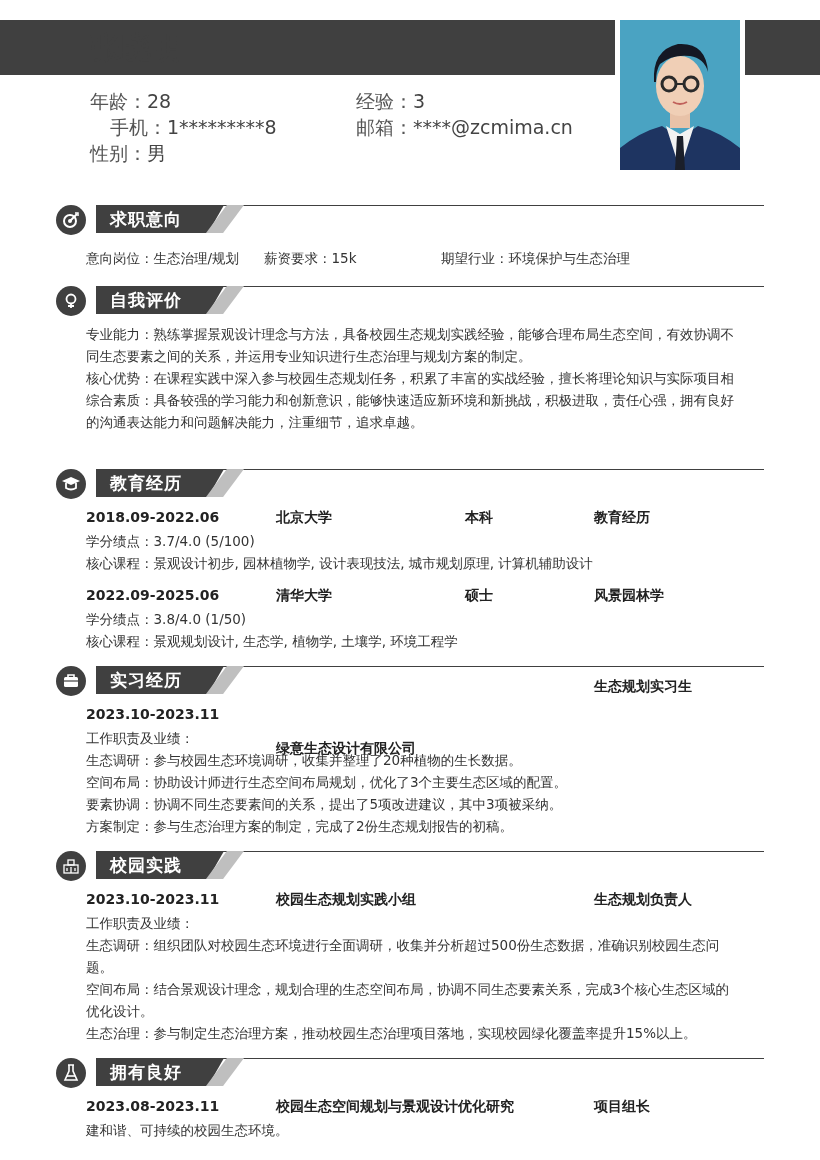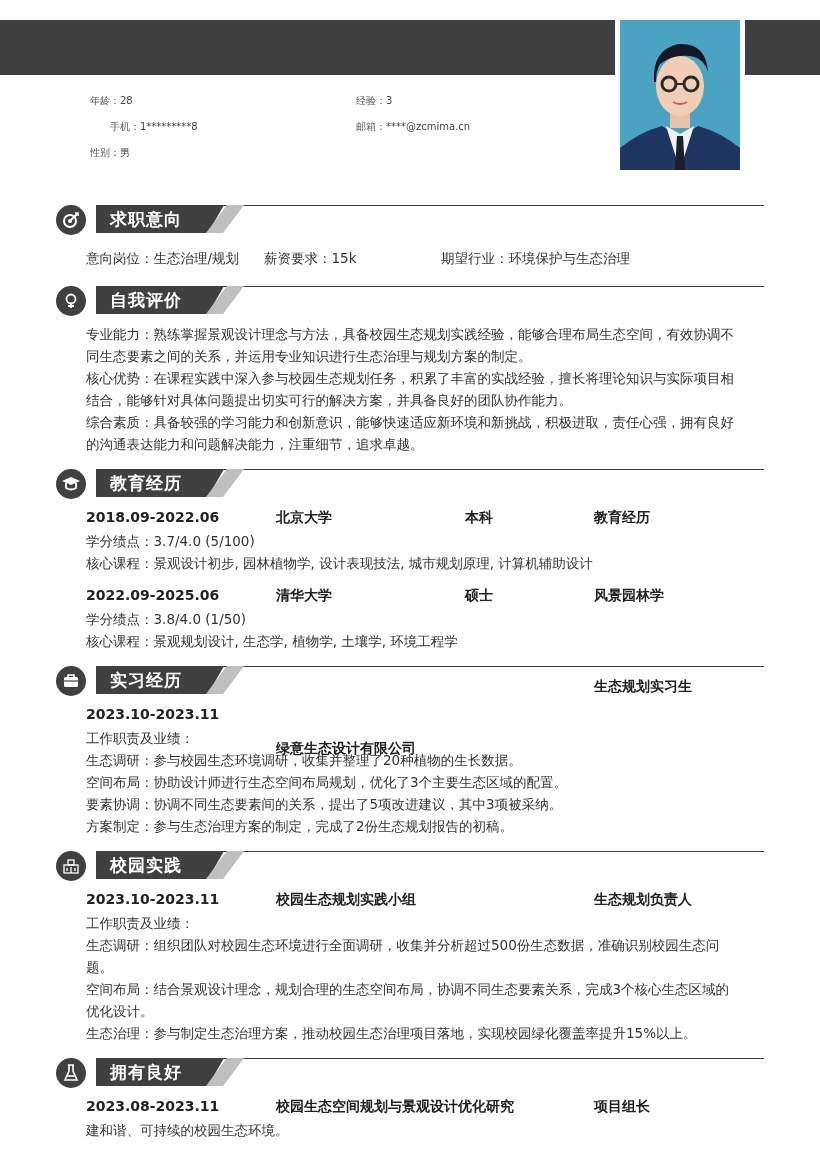--- a/index.html
+++ b/index.html
@@ -5,21 +5,21 @@
   * { box-sizing: border-box; margin: 0; padding: 0; }
   html, body { width: 820px; height: 1160px; background: #ffffff; overflow: hidden; }
   body { font-family: "DejaVu Sans", "Liberation Sans", sans-serif; color: #333333; position: relative; }
 
   .header-bar { position: absolute; left: 0; top: 20px; width: 615px; height: 55px; background: #404040; }
   .header-bar-right { position: absolute; left: 745px; top: 20px; width: 75px; height: 55px; background: #404040; }
   .name { position: absolute; left: 90px; top: 28px; font-size: 30px; font-weight: bold; color: #404040; letter-spacing: 1px; line-height: 40px; }
 
   .photo { position: absolute; left: 620px; top: 20px; width: 120px; height: 150px; background: #4aa3c2; overflow: hidden; }
 
-  .info { position: absolute; font-size: 10px; color: #444; line-height: 20px; }
+  .info { position: absolute; font-size: 19px; color: #444; line-height: 20px; }
   .info .lbl { color: #555; }
 
   .section { position: absolute; left: 56px; width: 708px; }
   .sec-rule { position: absolute; left: 40px; right: 0; top: 0; height: 1px; background: #404040; }
   .sec-icon { position: absolute; left: 0; top: 0; width: 30px; height: 30px; border-radius: 50%; background: #404040; display: flex; align-items: center; justify-content: center; }
   .sec-plate { position: absolute; left: 40px; top: 0; height: 28px; width: 110px; background: #404040; }
   .sec-plate-slant { position: absolute; left: 140px; top: 0; height: 28px; width: 40px; background: #404040; clip-path: polygon(0 0, 70% 0, 30% 100%, 0 100%); }
   .sec-plate-gray { position: absolute; left: 150px; top: 0; height: 28px; width: 38px; background: #bfbfbf; clip-path: polygon(55% 0, 100% 0, 45% 100%, 0 100%); }
   .sec-title { position: absolute; left: 54px; top: 1px; font-size: 17px; font-weight: bold; color: #ffffff; line-height: 26px; letter-spacing: 1px; }
 
@@ -97,21 +97,20 @@
   </div>
   <div class="sec-plate"></div>
   <div class="sec-plate-slant"></div>
   <div class="sec-plate-gray"></div>
   <div class="sec-title">自我评价</div>
 </div>
 <div class="body-text" style="top:323px;">
   <span class="line">专业能力：熟练掌握景观设计理念与方法，具备校园生态规划实践经验，能够合理布局生态空间，有效协调不</span>
   <span class="line">同生态要素之间的关系，并运用专业知识进行生态治理与规划方案的制定。</span>
   <span class="line">核心优势：在课程实践中深入参与校园生态规划任务，积累了丰富的实战经验，擅长将理论知识与实际项目相</span>
-  <span class="line">结合，能够针对具体问题提出切实可行的解决方案，并具备良好的团队协作能力。</span>
   <span class="line">综合素质：具备较强的学习能力和创新意识，能够快速适应新环境和新挑战，积极进取，责任心强，拥有良好</span>
   <span class="line">的沟通表达能力和问题解决能力，注重细节，追求卓越。</span>
 </div>
 
 <div class="section" style="top:469px; height:30px;">
   <div class="sec-rule"></div>
   <div class="sec-icon">
     <svg width="20" height="16" viewBox="0 0 20 16">
         <path d="M1 5 L10 1 L19 5 L10 9 Z" fill="#fff"></path>
         <path d="M5 7 L5 12 Q10 15 15 12 L15 7" fill="none" stroke="#fff" stroke-width="1.8"></path>

